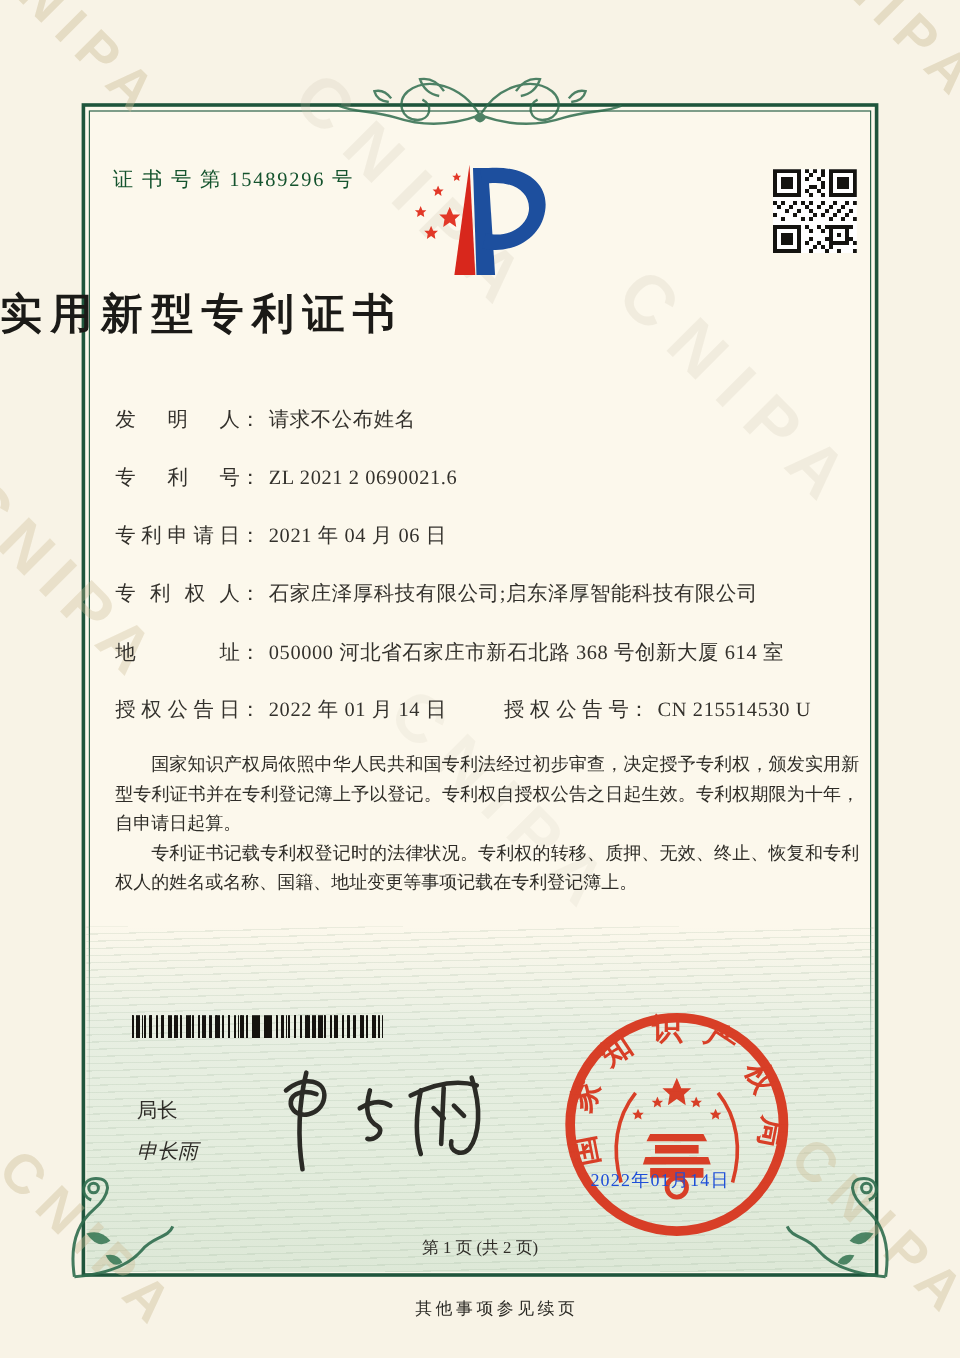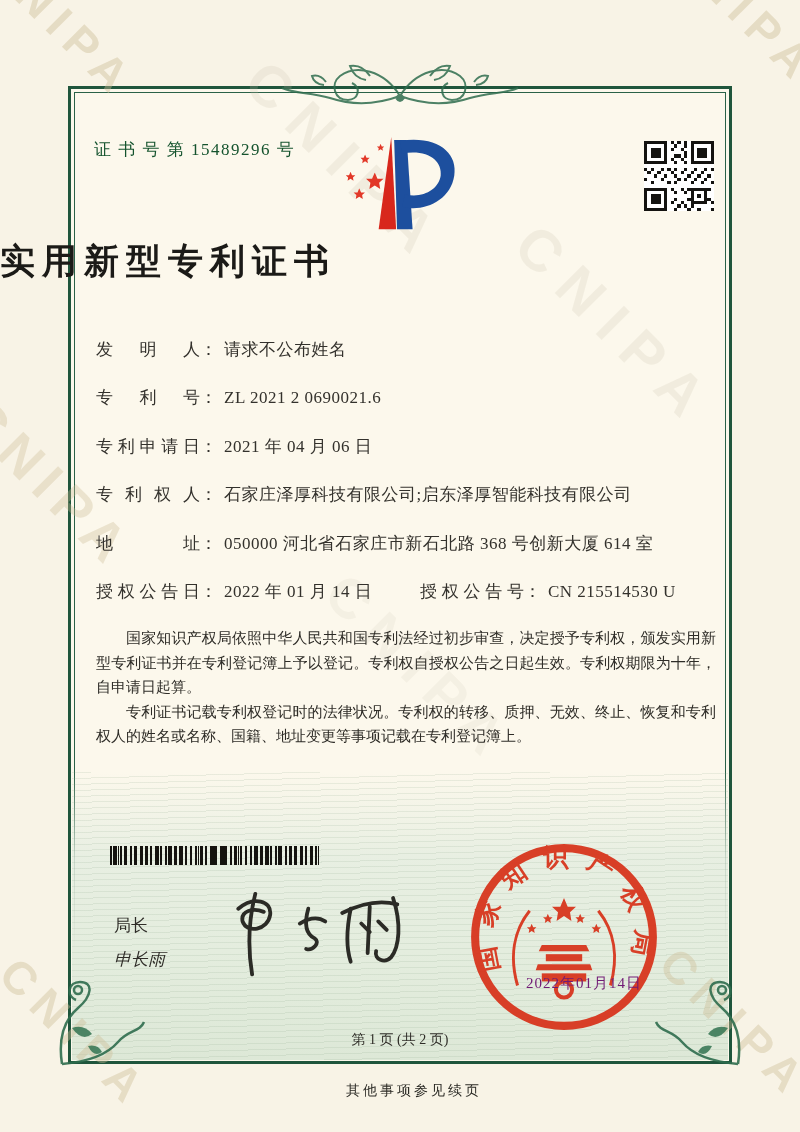--- a/index.html
+++ b/index.html
@@ -58,22 +58,22 @@
       background-image:
         repeating-linear-gradient(90deg,#15130f 0 2px,rgba(0,0,0,0) 2px 5px),
         repeating-linear-gradient(90deg,#15130f 0 1px,rgba(0,0,0,0) 1px 8px),
         repeating-linear-gradient(90deg,rgba(0,0,0,0) 0 3px,#15130f 3px 5px,rgba(0,0,0,0) 5px 11px);}
 
   .issuer{position:absolute;left:114px;top:914px;font-size:17px;color:#2f2d28;}
   .issuer .name{margin-top:11px;font-style:italic;}
   .signature{position:absolute;left:215px;top:878px;width:212px;height:108px;}
 
   .seal{position:absolute;left:463px;top:836px;width:202px;height:202px;opacity:.96;}
-  .seal-date{position:absolute;left:492px;top:974px;width:150px;text-align:right;
-             font-size:15px;letter-spacing:1px;color:#701a75;z-index:3;}
+  .seal-date{position:absolute;left:492px;top:974px;width:150px;text-align:left;
+             font-size:15px;letter-spacing:1px;color:#1d4ed8;z-index:3;}
 
   .page-info{position:absolute;left:0;right:0;top:1031px;text-align:center;font-size:14px;color:#2f2d28;}
   .footer-note{position:absolute;left:0;right:0;top:1082px;text-align:center;font-size:14px;
                letter-spacing:3px;color:#2b2a25;padding-left:28px;}
 </style>
 </head>
 <body>
 
 <div class="page">
 

